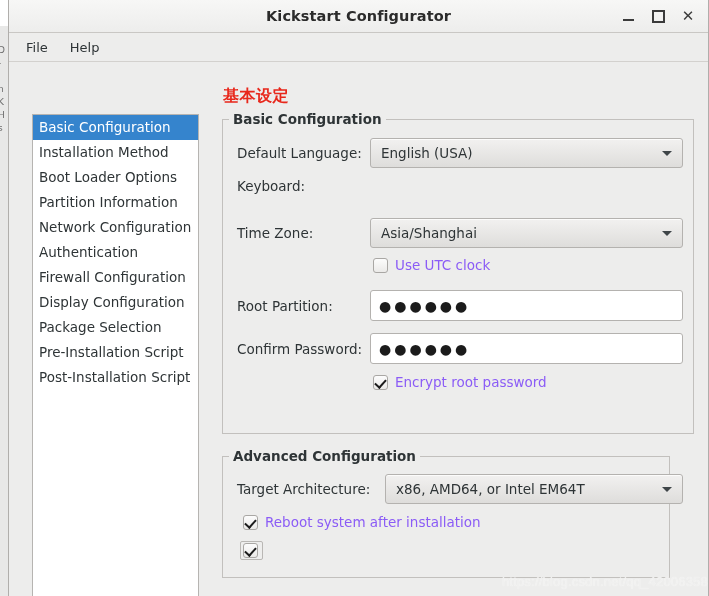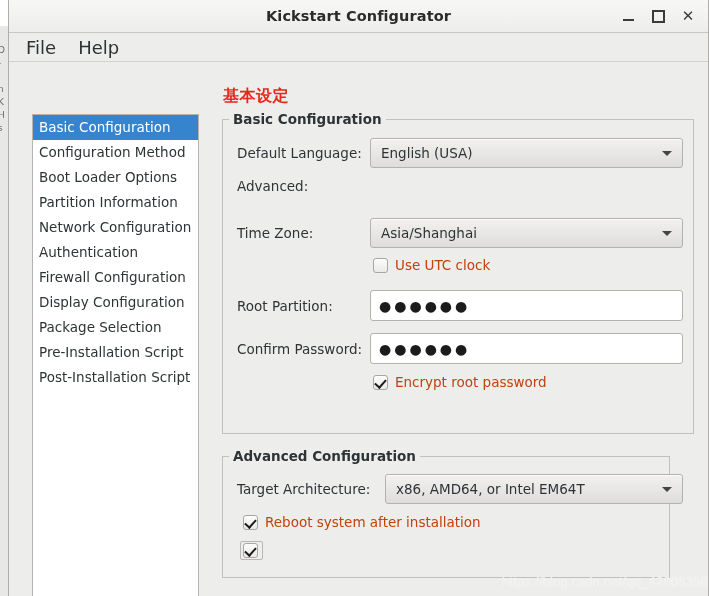--- a/index.html
+++ b/index.html
@@ -104,21 +104,21 @@
     height: 28px;
     background: #ededec;
     border-bottom: 1px solid #d3d1ce;
     display: flex;
     align-items: center;
     padding-left: 8px;
     gap: 4px;
   }
   .menu-item {
     padding: 3px 9px;
-    font-size: 18px;
+    font-size: 13px;
     color: #2e3436;
     border-radius: 2px;
   }
 
   
   #content {
     position: relative;
     height: 535px;
     background: #ededec;
   }
@@ -279,21 +279,21 @@
     content: "";
     position: absolute;
     left: 3px; top: 1px;
     width: 5px; height: 9px;
     border: solid #1c1c1c;
     border-width: 0 2px 2px 0;
     transform: rotate(42deg);
   }
   .check-label {
     font-size: 13.5px;
-    color: #c2410c;
+    color: #8b5cf6;
     white-space: nowrap;
   }
 
   
   #watermark {
     position: absolute;
     right: 0px;
     bottom: 8px;
     font-size: 13px;
     color: #f0f0ef;
@@ -337,21 +337,21 @@
 
     <div id="menubar">
       <div class="menu-item">File</div>
       <div class="menu-item">Help</div>
     </div>
 
     <div id="content">
 
       <div id="sidebar">
         <div class="side-item selected">Basic Configuration</div>
-        <div class="side-item">Configuration Method</div>
+        <div class="side-item">Installation Method</div>
         <div class="side-item">Boot Loader Options</div>
         <div class="side-item">Partition Information</div>
         <div class="side-item">Network Configuration</div>
         <div class="side-item">Authentication</div>
         <div class="side-item">Firewall Configuration</div>
         <div class="side-item">Display Configuration</div>
         <div class="side-item">Package Selection</div>
         <div class="side-item">Pre-Installation Script</div>
         <div class="side-item">Post-Installation Script</div>
       </div>
@@ -365,21 +365,21 @@
 
           <div class="row" style="left:14px; top:18px; width:446px;">
             <div class="field-label" style="width:133px;">Default Language:</div>
             <div class="combo" style="width:313px;">
               <span>English (USA)</span>
               <span class="arrow"></span>
             </div>
           </div>
 
           <div class="row" style="left:14px; top:58px; width:446px;">
-            <div class="field-label" style="width:133px;">Advanced:</div>
+            <div class="field-label" style="width:133px;">Keyboard:</div>
           </div>
 
           <div class="row" style="left:14px; top:98px; width:446px;">
             <div class="field-label" style="width:133px;">Time Zone:</div>
             <div class="combo" style="width:313px;">
               <span>Asia/Shanghai</span>
               <span class="arrow"></span>
             </div>
           </div>
 

